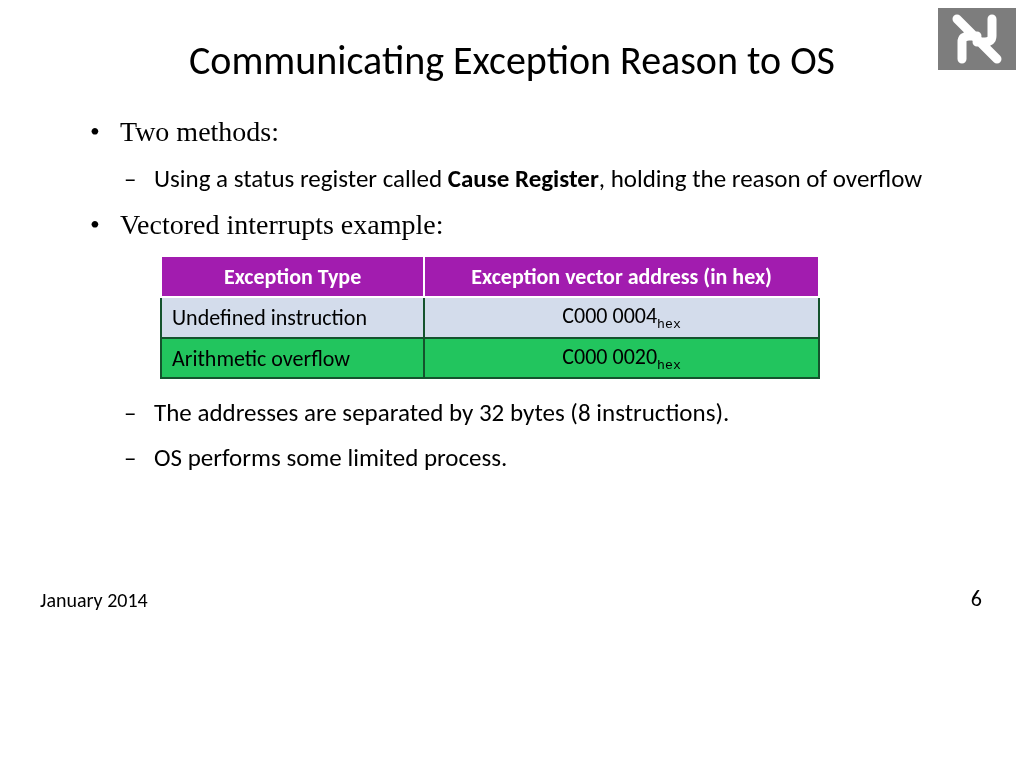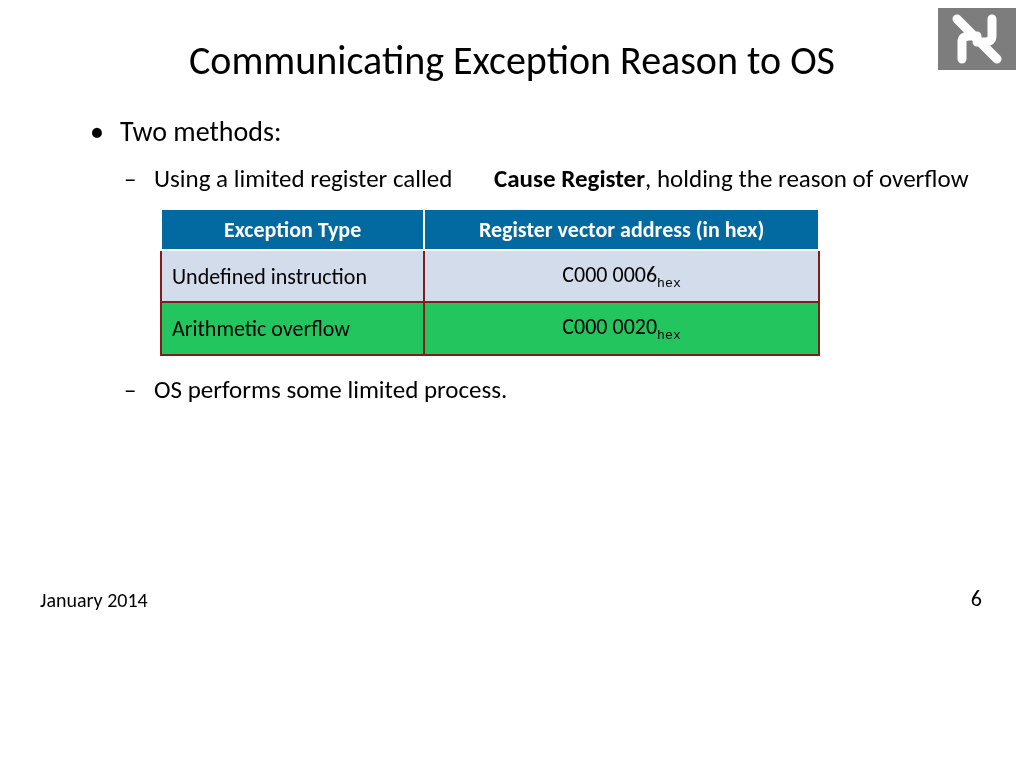--- a/index.html
+++ b/index.html
@@ -2,29 +2,29 @@
 <html><head>
 <meta charset="utf-8">
 <style>
   * { margin: 0; padding: 0; box-sizing: border-box; }
   html, body { width: 1024px; height: 768px; font-family: Calibri, Arial, sans-serif; background: #fff; color: #000; }
   .slide { position: relative; width: 1024px; height: 634px; padding: 30px 50px 40px 50px; }
   .logo { position: absolute; top: 8px; right: 8px; width: 78px; height: 62px; background: #7d7d7d; display: flex; align-items: center; justify-content: center; }
   .logo svg { width: 60px; height: 50px; }
   h1 { font-size: 40px; font-weight: 400; text-align: center; margin-bottom: 30px; margin-top: 6px; }
   .content { padding-left: 40px; }
-  .bullet-l1 { font-size: 28px; position: relative; padding-left: 30px; margin-bottom: 14px; line-height: 1.2; }
+  .bullet-l1 { font-size: 28px; position: relative; padding-left: 30px; margin-bottom: 14px; line-height: 1.2; font-family: Liberation Serif, serif; }
   .bullet-l1::before { content: "•"; position: absolute; left: 0; top: 0; }
   .bullet-l2 { font-size: 25px; position: relative; padding-left: 30px; margin-left: 34px; margin-bottom: 14px; line-height: 1.25; }
   .bullet-l2::before { content: "–"; position: absolute; left: 0; top: 0; }
-  .bold { font-weight: bold; margin-left: 36px; }
+  .bold { font-weight: bold; }
   .table-wrap { margin: 6px 0 18px 70px; width: 660px; }
   table { border-collapse: collapse; width: 100%; font-size: 22px; }
-  th { background: #0369a1; color: #fff; font-weight: bold; padding: 6px 10px; border: 2px solid #fff; text-align: center; }
-  td { padding: 10px 10px; border: 2px solid #7f1d1d; }
+  th { background: #a21caf; color: #fff; font-weight: bold; padding: 6px 10px; border: 2px solid #fff; text-align: center; }
+  td { padding: 4px 10px; border: 2px solid #14532d; }
   tr.r0 td { background: #d3dceb; }
   tr.r1 td { background: #22c55e; }
   td.col0 { text-align: left; width: 40%; }
   td.col1 { text-align: center; width: 60%; }
   .sub { font-size: 0.6em; vertical-align: sub; font-family: Liberation Mono, monospace; }
   .footer-date { position: absolute; left: 40px; bottom: 22px; font-size: 20px; margin-top: 48px; }
   .footer-page { position: absolute; right: 42px; bottom: 22px; font-size: 22px; }
 </style>
 </head>
 <body>
@@ -37,50 +37,52 @@
     </svg>
   </div>
 
   <h1>Communicating Exception Reason to OS</h1>
 
   <div class="content">
 
     <div class="bullet-l1">Two methods:</div>
 
     <div class="bullet-l2">
-      <span>Using a limited register called </span><span class="bold">Cause Register</span><span>, holding the reason of overflow</span>
+      <span>Using a status register called </span><span class="bold">Cause Register</span><span>, holding the reason of overflow</span>
     </div>
 
 
+    <div class="bullet-l1">Vectored interrupts example:</div>
 
     <div class="table-wrap">
       <table>
         <thead>
           <tr>
             <th>Exception Type</th>
-            <th>Register vector address (in hex)</th>
+            <th>Exception vector address (in hex)</th>
           </tr>
         </thead>
         <tbody>
           <tr class="r0">
             <td class="col0">Undefined instruction</td>
             <td class="col1">
-              <span>C000 0006</span><span class="sub">hex</span>
+              <span>C000 0004</span><span class="sub">hex</span>
             </td>
           </tr>
           <tr class="r1">
             <td class="col0">Arithmetic overflow</td>
             <td class="col1">
               <span>C000 0020</span><span class="sub">hex</span>
             </td>
           </tr>
         </tbody>
       </table>
     </div>
 
+    <div class="bullet-l2">The addresses are separated by 32 bytes (8 instructions).</div>
     <div class="bullet-l2">OS performs some limited process.</div>
 
   </div>
 
   <div class="footer-date">January  2014</div>
   <div class="footer-page">6</div>
 
 </div>
 
 </body></html>

